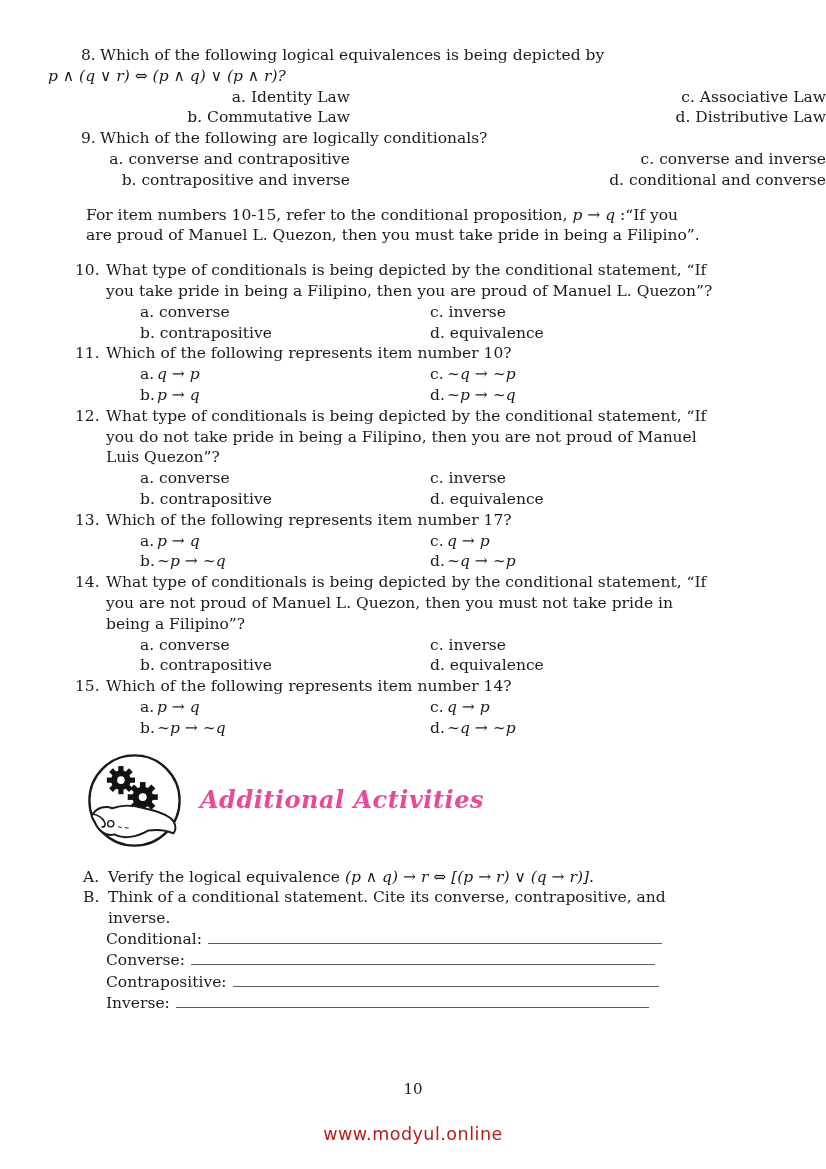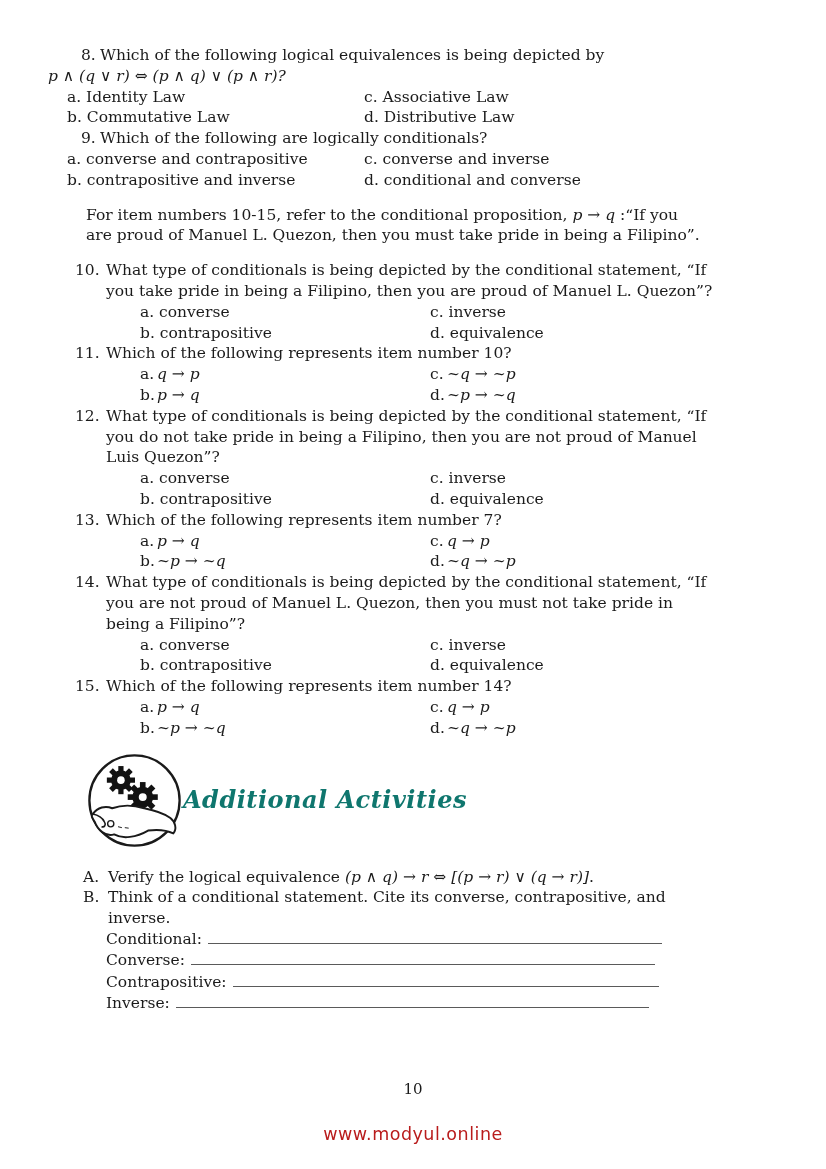--- a/index.html
+++ b/index.html
@@ -11,41 +11,42 @@
     font-family:"DejaVu Serif","Liberation Serif",serif;
     color:#1b1b1b;
     font-size:15.5px;
     line-height:20.8px;
   }
   .content{padding-top:45px;}
   
   .sec89 .q{margin-left:100px;text-indent:-19px;}
   .sec89 .qnum{display:inline-block;width:19px;text-indent:0;}
   .sec89 .formula-line{margin-left:48px;}
-  .sec89 .opts{margin-left:67px;}
+  .sec89 .opts{margin-left:53px;text-align:right;}
   
   .intro{margin:14px 0 0 86px;width:616px;}
   
   .sec1015{margin-top:14px;}
   .sec1015 .q{margin-left:106px;text-indent:-31px;width:612px;}
   .sec1015 .qnum{display:inline-block;width:31px;text-indent:0;}
   .sec1015 .opts{margin-left:140px;}
   
   .opts{display:grid;}
   .sec89 .opts{grid-template-columns:297px auto;}
   .sec1015 .opts{grid-template-columns:290px auto;}
   .opt{white-space:nowrap;}
   .olet{display:inline-block;width:17px;font-style:normal;}
   .math{font-style:italic;}
   
   .act-head{display:flex;align-items:center;margin:13px 0 0 86px;}
   .act-icon{width:97px;height:97px;flex:0 0 auto;}
   .act-title{
+    margin-left:17px;
     font-size:24px;font-weight:bold;font-style:italic;
-    letter-spacing:.5px;color:#0f766e;
+    letter-spacing:.5px;color:#ec4899;
   }
   
   .ab-sec{margin-top:18px;}
   .ab{margin-left:108px;text-indent:-25px;width:618px;}
   .ab-label{display:inline-block;width:25px;text-indent:0;}
   .field{margin-left:106px;line-height:21.4px;white-space:nowrap;}
   .wline{display:inline-block;height:13px;border-bottom:1.4px solid #5a5a5a;margin-left:6px;}
   .wline.w-conditional{width:454px;}
   .wline.w-converse{width:464px;}
   .wline.w-contrapositive{width:426px;}
@@ -114,21 +115,21 @@
         <span class="qnum">12.</span><span>What type of conditionals is being depicted by the conditional statement, “If you do not take pride in being a Filipino, then you are not proud of Manuel Luis Quezon”?</span>
       </div>
       <div class="opts">
         <span class="opt">a. converse</span>
         <span class="opt">c. inverse</span>
         <span class="opt">b. contrapositive</span>
         <span class="opt">d. equivalence</span>
       </div>
 
       <div class="q">
-        <span class="qnum">13.</span><span>Which of the following represents item number 7?</span>
+        <span class="qnum">13.</span><span>Which of the following represents item number 17?</span>
       </div>
       <div class="opts">
         <span class="opt"><span class="olet">a.</span><span class="math">p → q</span></span>
         <span class="opt"><span class="olet">c.</span><span class="math">q → p</span></span>
         <span class="opt"><span class="olet">b.</span><span class="math">~p → ~q</span></span>
         <span class="opt"><span class="olet">d.</span><span class="math">~q → ~p</span></span>
       </div>
 
       <div class="q">
         <span class="qnum">14.</span><span>What type of conditionals is being depicted by the conditional statement, “If you are not proud of Manuel L. Quezon, then you must not take pride in being a Filipino”?</span>

